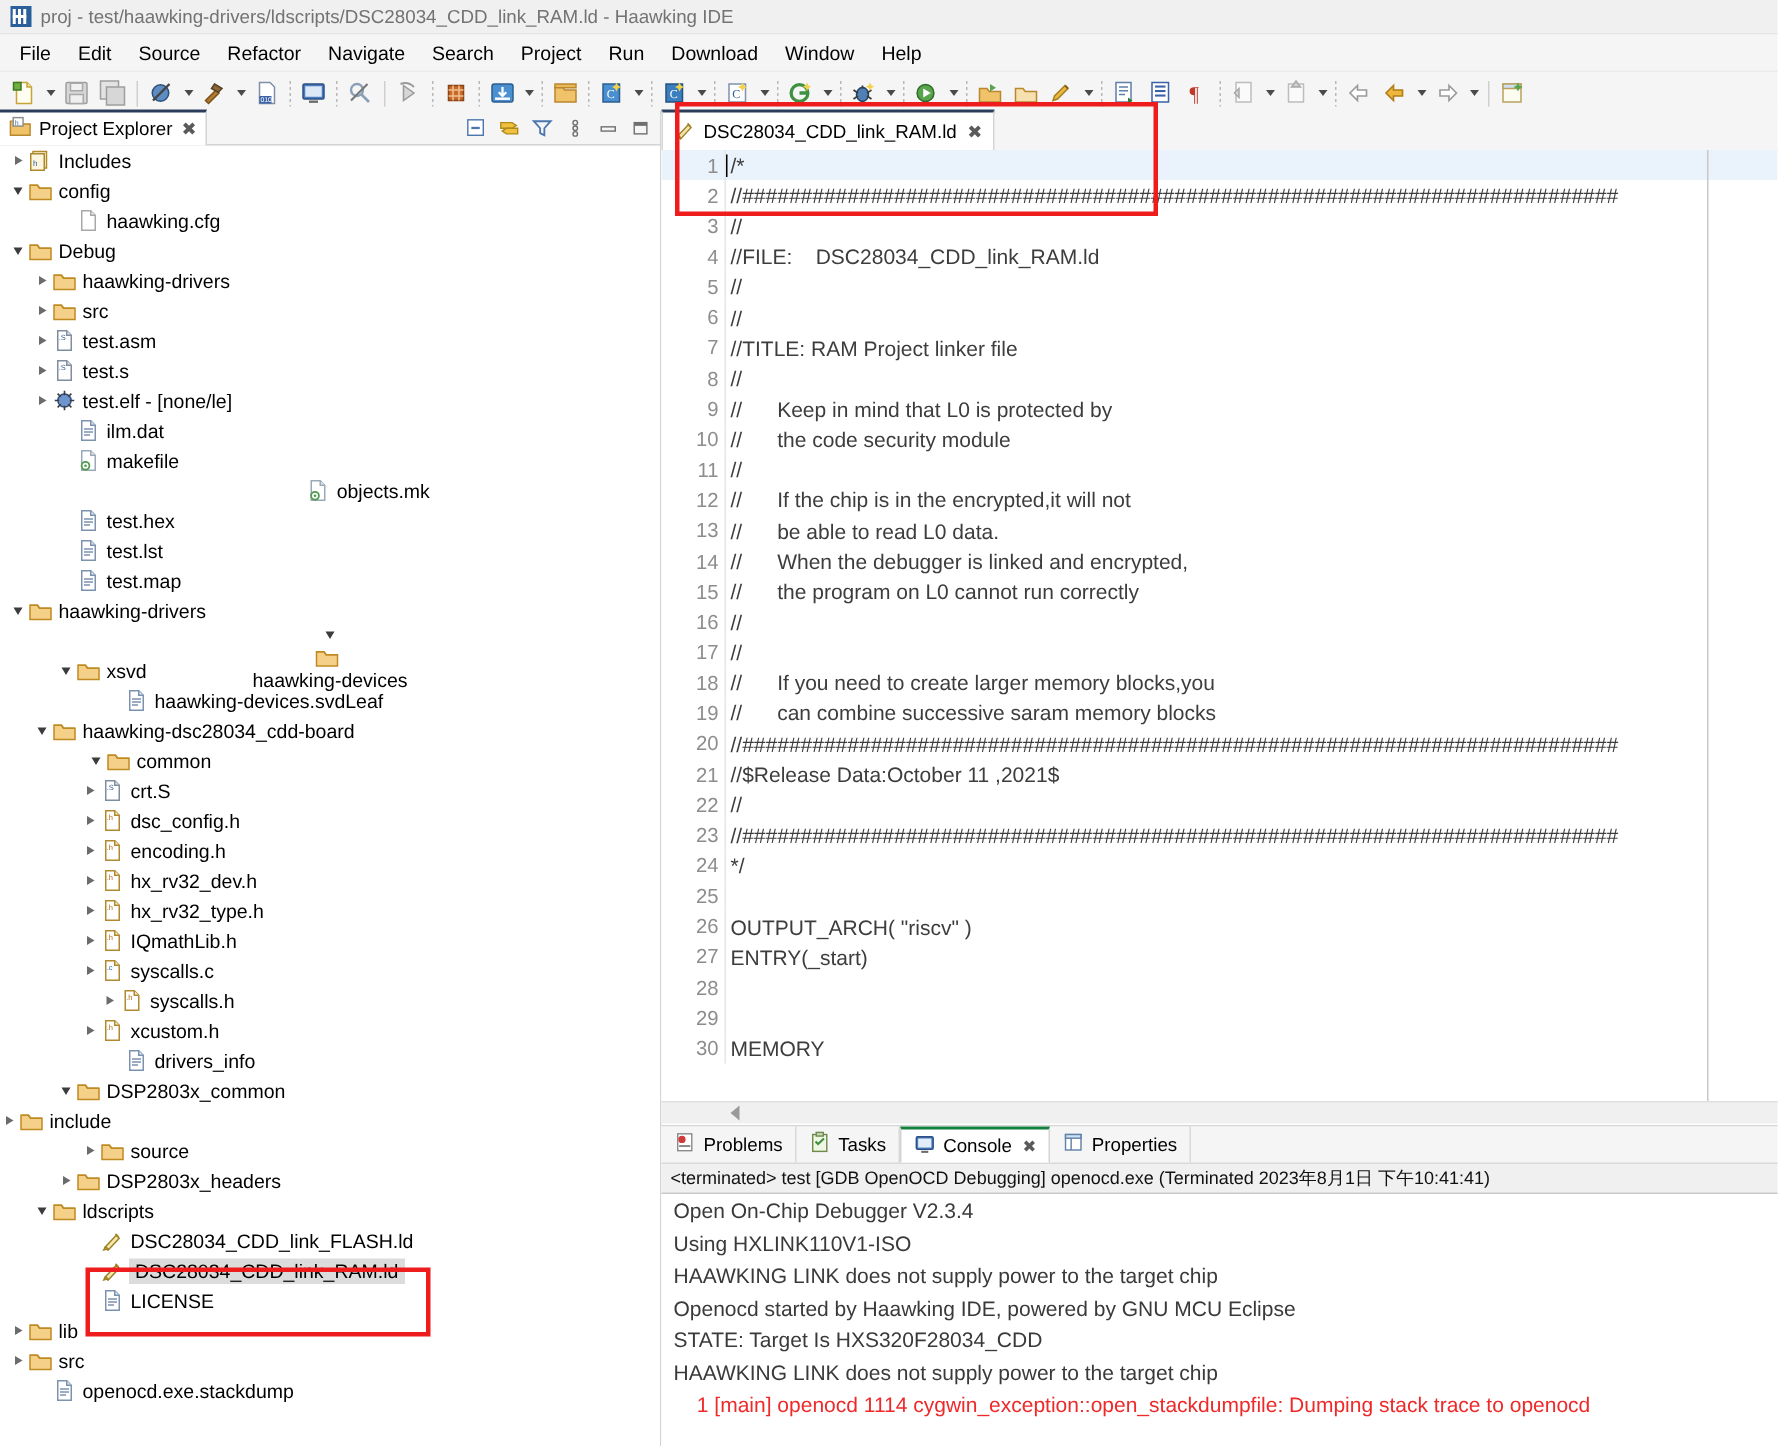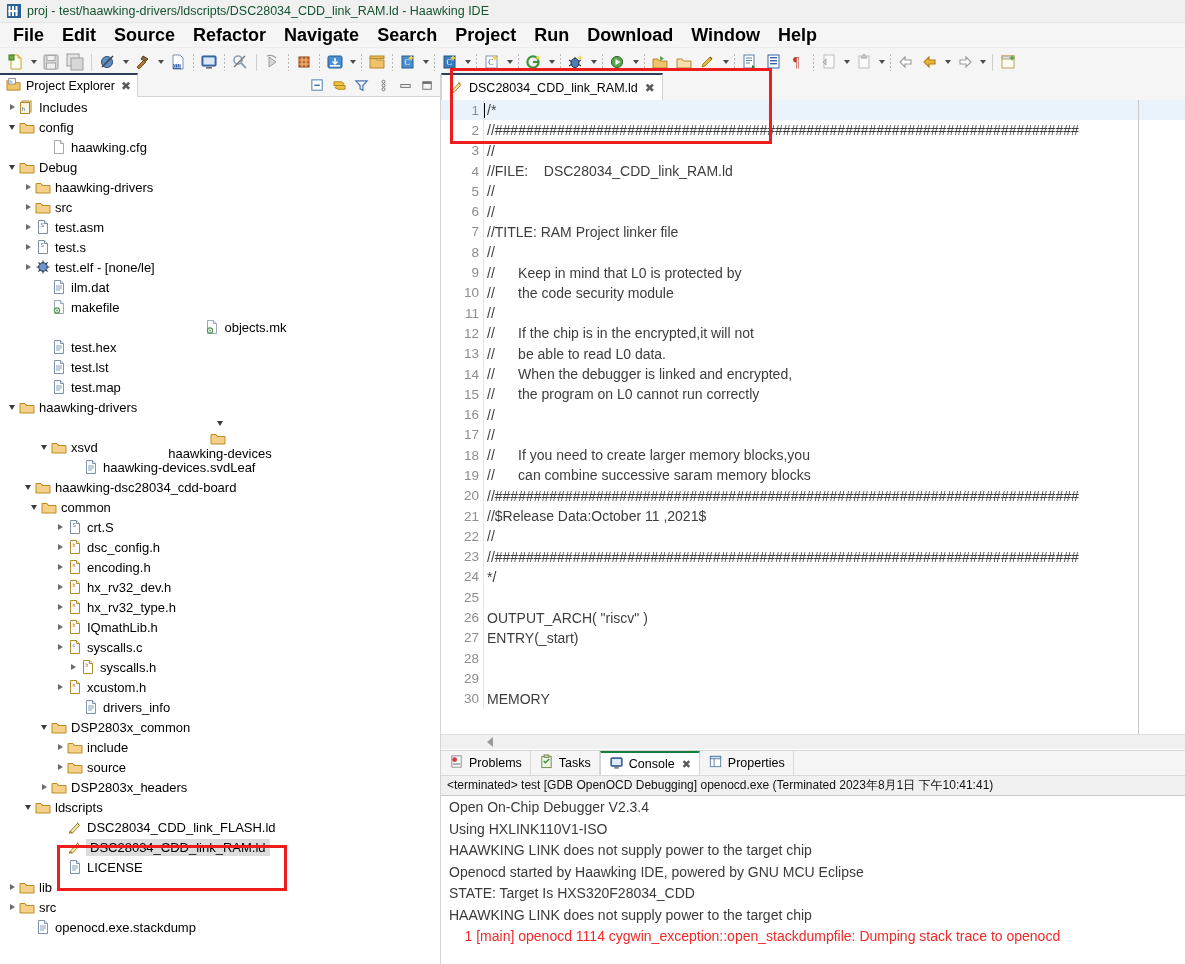--- a/index.html
+++ b/index.html
@@ -10,26 +10,26 @@
     -webkit-font-smoothing:antialiased;
   }
   .app{position:relative;width:1185px;height:964px;}
 
   
   .titlebar{
     height:22px;background:#f0f0f0;display:flex;align-items:center;
     padding:0 4px;border-bottom:1px solid #e3e3e3;
   }
   .tb-icon{width:16px;height:16px;margin:0 5px 0 2px;flex:0 0 auto;position:relative;}
-  .titlebar .ttl{font-size:12.5px;color:#14532d;white-space:nowrap;}
+  .titlebar .ttl{font-size:12.5px;color:#737373;white-space:nowrap;}
 
   
   .menubar{height:24px;background:#f5f5f5;display:flex;align-items:center;padding-left:4px;
            border-bottom:1px solid #ececec;}
-  .menubar .mi{padding:2px 9px;font-size:18px;color:#000;cursor:default;white-space:nowrap;font-weight:bold;}
+  .menubar .mi{padding:2px 9px;font-size:13px;color:#000;cursor:default;white-space:nowrap;}
 
   
   .toolbar{height:28px;background:#f5f5f5;display:flex;align-items:center;padding-left:4px;
            border-bottom:1px solid #d8d8d8;}
   .tool{width:22px;height:22px;margin:0 1px;display:flex;align-items:center;justify-content:center;}
   .tool svg{display:block;}
   .caret{width:11px;height:22px;display:flex;align-items:center;justify-content:center;}
   .caret::after{content:"";border-left:3.5px solid transparent;border-right:3.5px solid transparent;
                 border-top:4px solid #4a4a4a;}
   .vsep{width:1px;height:17px;background:#cfcfcf;margin:0 4px;}
@@ -645,21 +645,21 @@
               <i></i>
             </span>
             <span class="ico">
               <svg width="16" height="16" viewBox="0 0 16 16">
                 <path d="M1 4.5h5l1.4 2H15v7.5H1z" fill="#f5d089" stroke="#c08a22"></path>
                 <path d="M1 4.5h5l1.4 2H15" fill="none" stroke="#c08a22"></path>
               </svg>
             </span>
             <span class="nm">haawking-dsc28034_cdd-board</span>
           </div>
-          <div class="row" style="padding-left: 28px;">
+          <div class="row" style="padding-left: 58px;">
             <span class="arrow d">
               <i></i>
             </span>
             <span class="ico">
               <svg width="16" height="16" viewBox="0 0 16 16">
                 <path d="M1 4.5h5l1.4 2H15v7.5H1z" fill="#f5d089" stroke="#c08a22"></path>
                 <path d="M1 4.5h5l1.4 2H15" fill="none" stroke="#c08a22"></path>
               </svg>
             </span>
             <span class="nm">common</span>
@@ -797,21 +797,21 @@
               <i></i>
             </span>
             <span class="ico">
               <svg width="16" height="16" viewBox="0 0 16 16">
                 <path d="M1 4.5h5l1.4 2H15v7.5H1z" fill="#f5d089" stroke="#c08a22"></path>
                 <path d="M1 4.5h5l1.4 2H15" fill="none" stroke="#c08a22"></path>
               </svg>
             </span>
             <span class="nm">DSP2803x_common</span>
           </div>
-          <div class="row" style="padding-left: 54px;">
+          <div class="row" style="">
             <span class="arrow r">
               <i></i>
             </span>
             <span class="ico">
               <svg width="16" height="16" viewBox="0 0 16 16">
                 <path d="M1 4.5h5l1.4 2H15v7.5H1z" fill="#f5d089" stroke="#c08a22"></path>
                 <path d="M1 4.5h5l1.4 2H15" fill="none" stroke="#c08a22"></path>
               </svg>
             </span>
             <span class="nm">include</span>

